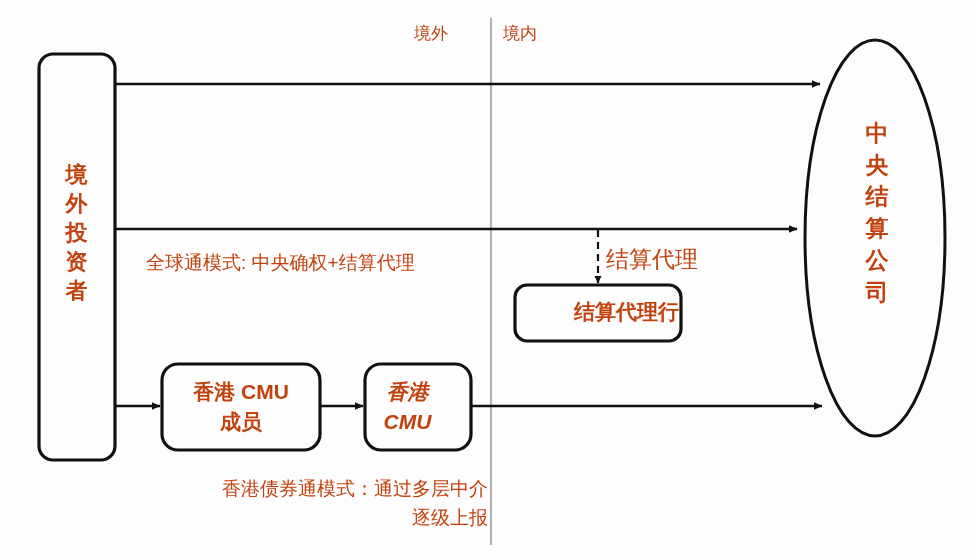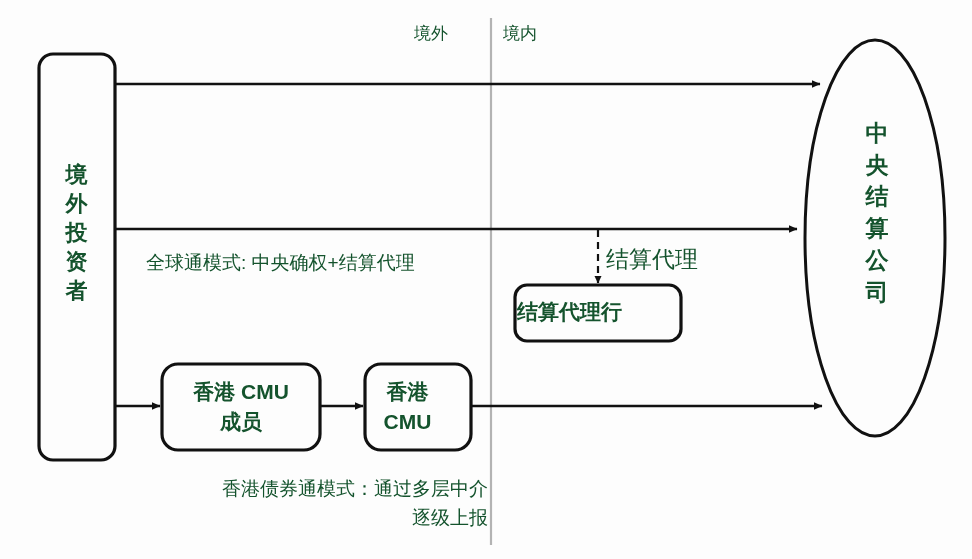--- a/index.html
+++ b/index.html
@@ -17,21 +17,21 @@
   }
   #diagram-svg {
     position: absolute;
     left: 0;
     top: 0;
     width: 972px;
     height: 559px;
   }
   .node-label, .edge-label, .zone-label {
     position: absolute;
-    color: #14532d;
+    color: #c2410c;
     line-height: 1.45;
     white-space: pre-line;
   }
 
   
   #label-foreign-investor {
     left: 44px;
     top: 160px;
     width: 66px;
     text-align: center;
@@ -62,27 +62,28 @@
   }
   
   #label-hk-cmu {
     left: 366px;
     top: 377px;
     width: 83px;
     text-align: center;
     font-size: 21px;
     line-height: 1.42;
     font-weight: 700;
+    font-style: italic;
   }
   
   #label-settlement-bank {
     left: 517px;
     top: 297px;
     width: 162px;
-    text-align: left;
+    text-align: right;
     font-size: 21px;
     font-weight: 700;
   }
 
   
   #label-zone-offshore {
     left: 414px;
     top: 22px;
     font-size: 17px;
   }

